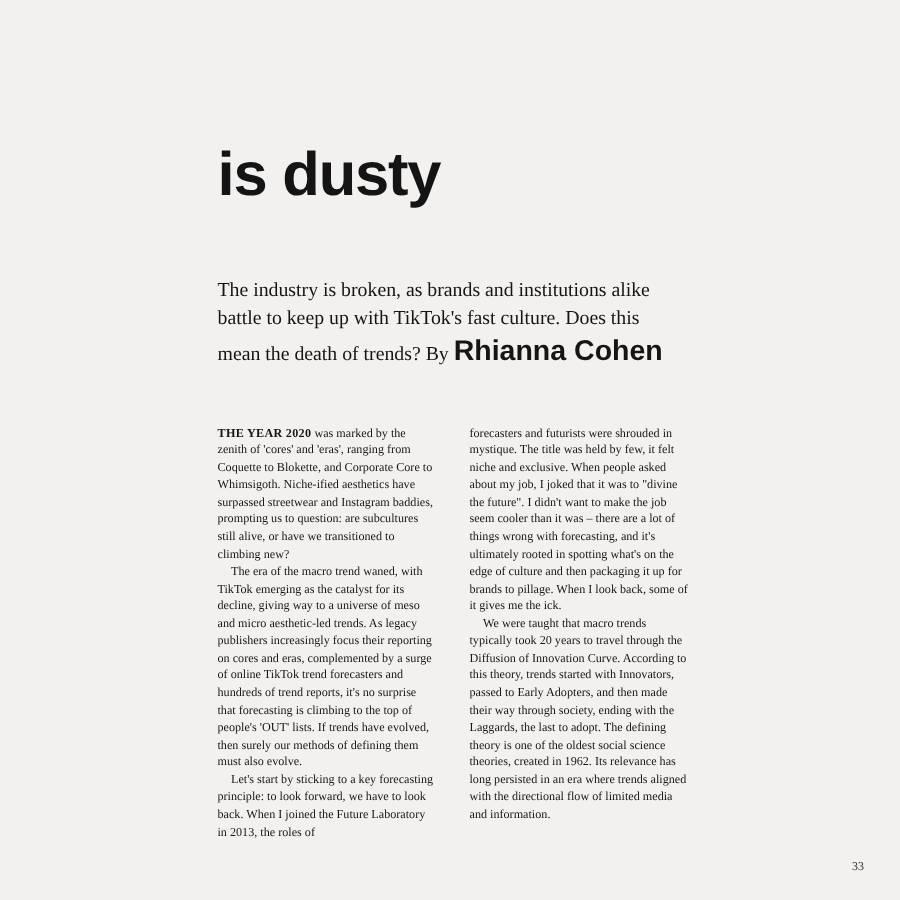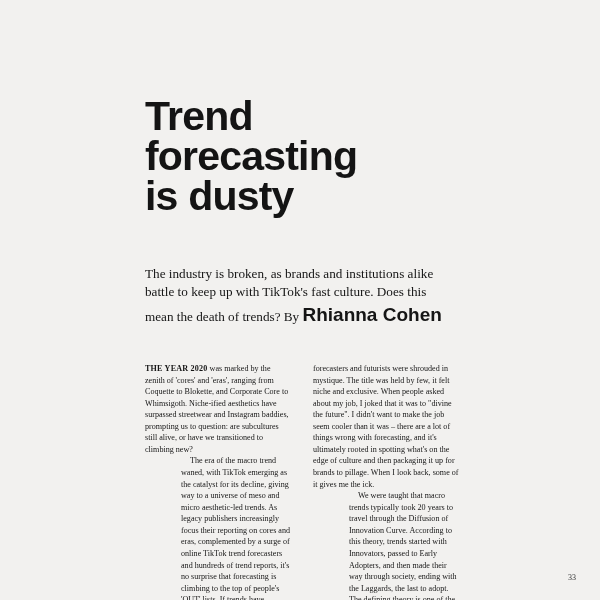--- a/index.html
+++ b/index.html
@@ -58,21 +58,20 @@
     font-size: 8.1px;
     line-height: 1.43;
     text-align: left;
     color: #161616;
   }
   .col p {
     margin: 0;
   }
   .col p + p {
     text-indent: 9px;
-    margin-left: 36px;
   }
   .dropcap-lead {
     font-variant: small-caps;
     font-weight: bold;
     letter-spacing: 0.2px;
   }
   .folio {
     position: absolute;
     right: 24px;
     bottom: 18px;
@@ -80,21 +79,20 @@
     font-size: 8px;
     color: #333333;
   }
 </style>
 </head>
 <body>
 
 <div class="page">
 
   <h1 class="headline">
-    <span class="line">Trend forecasting</span>
     <span class="line">is dusty</span>
   </h1>
 
   <div class="standfirst">
     <span>The industry is broken, as brands and institutions alike battle to keep up with TikTok's fast culture. Does this mean the death of trends? By </span><span class="byline-name">Rhianna Cohen</span>
   </div>
 
   <div class="columns">
 
     <div class="col">

